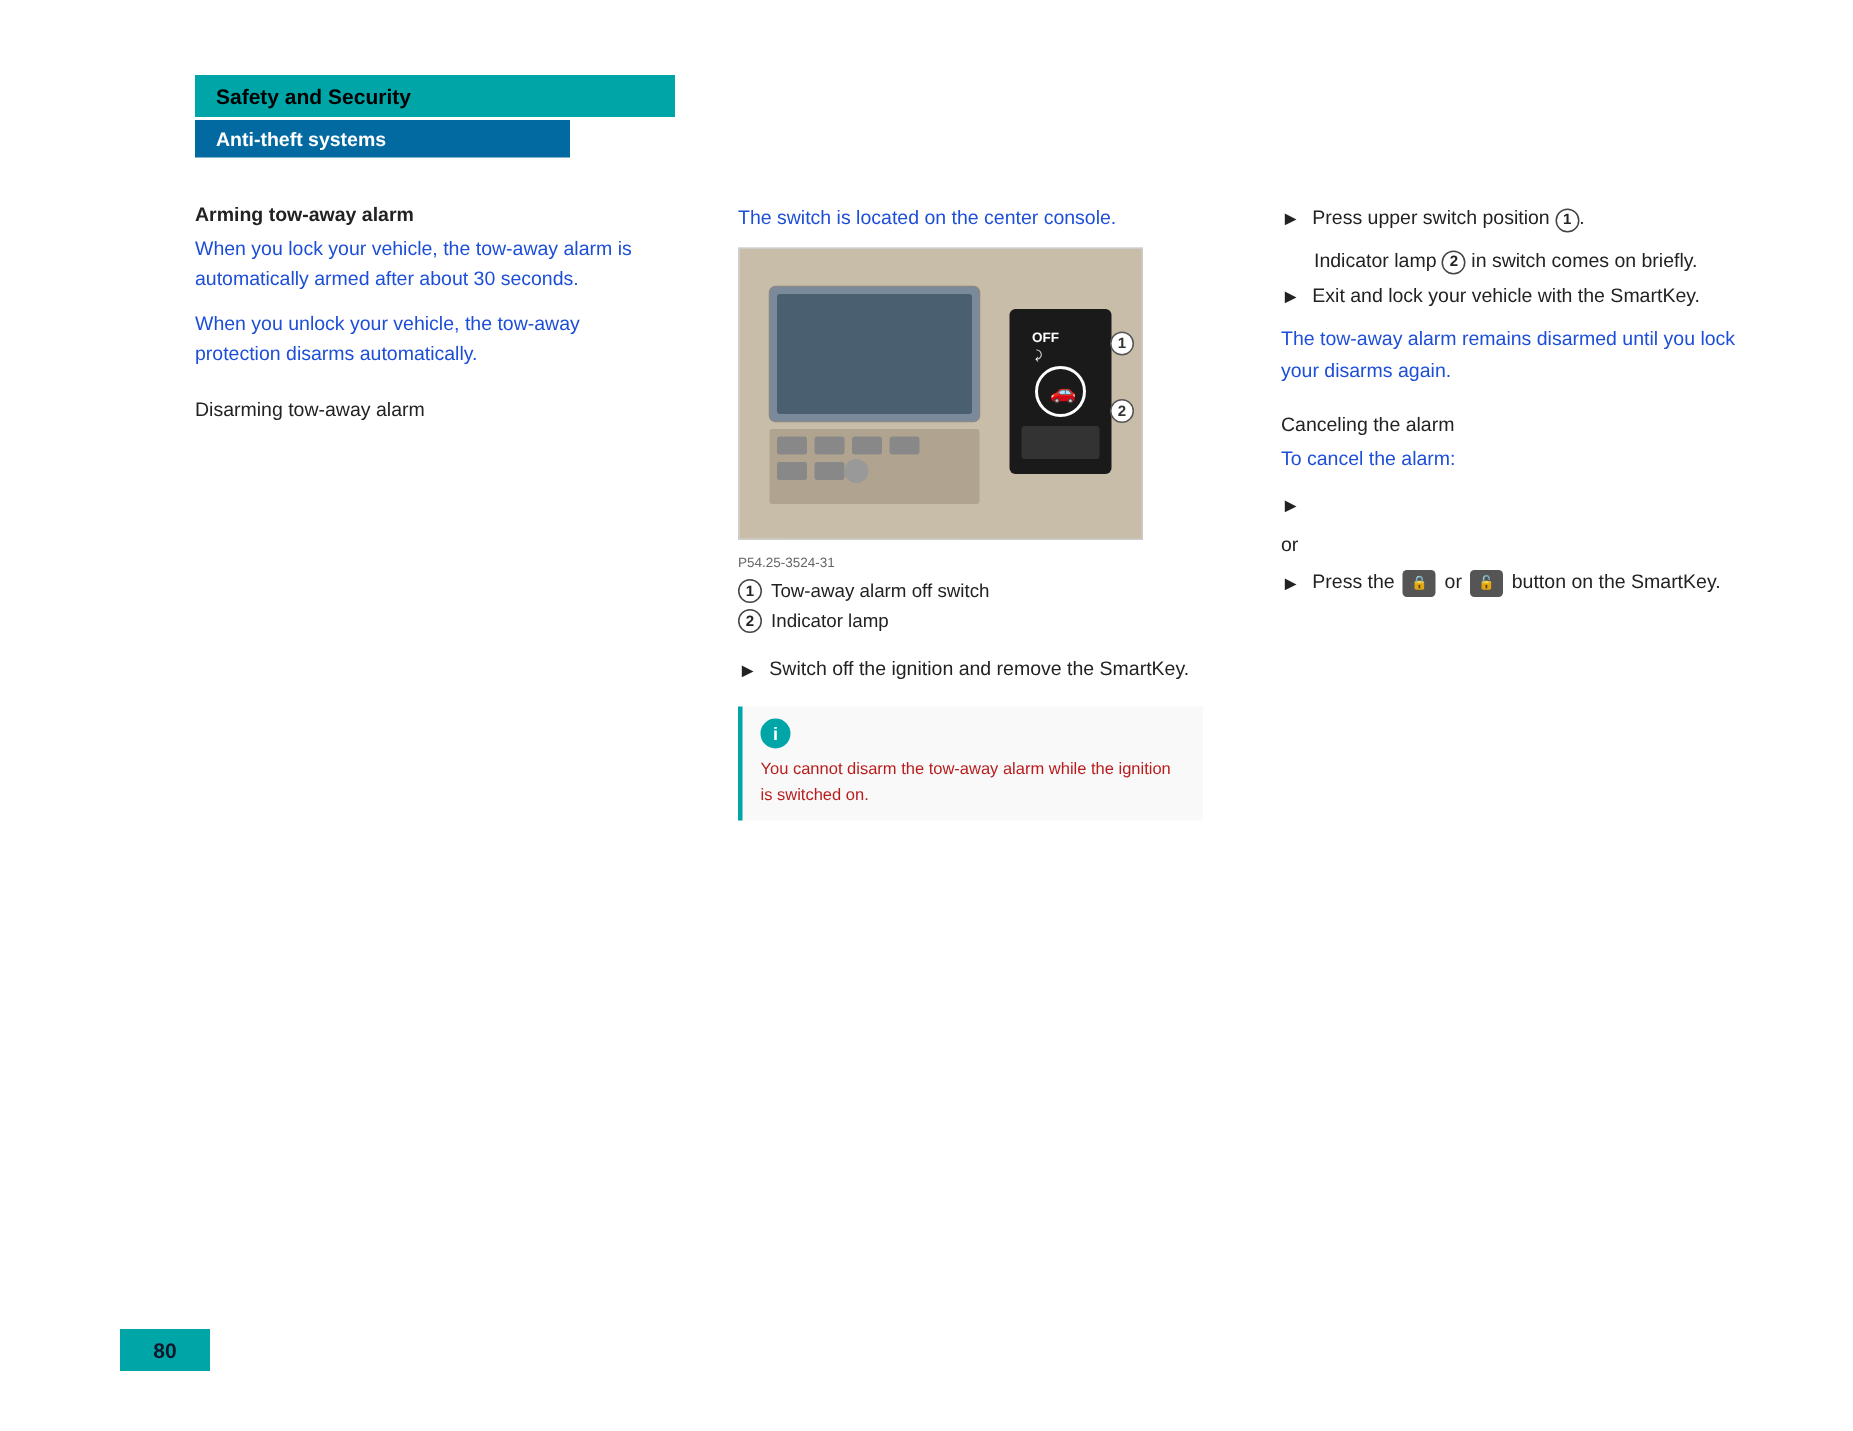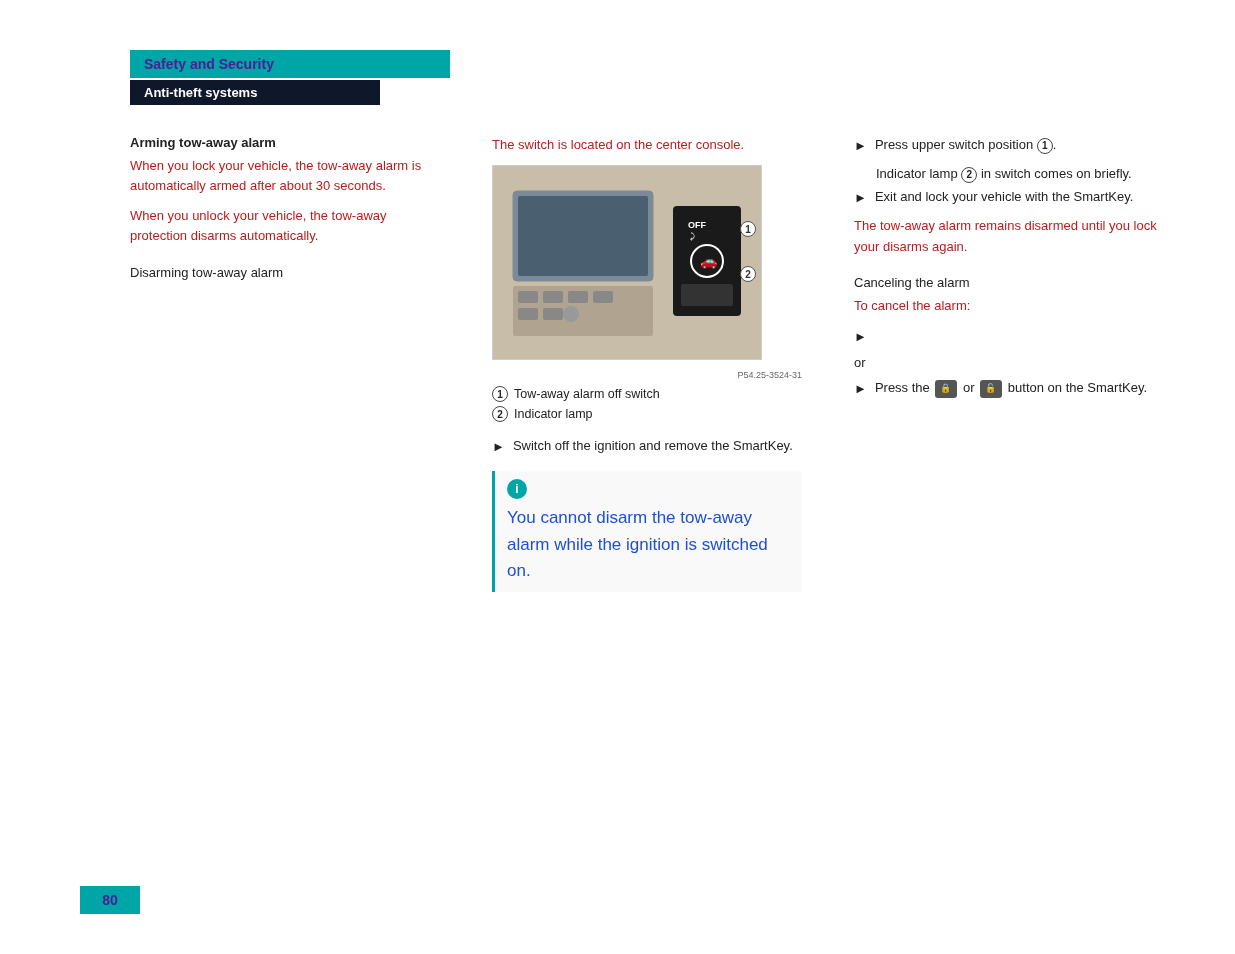--- a/index.html
+++ b/index.html
@@ -21,30 +21,30 @@
       position: relative;
     }
 
     
     .section-header {
       margin-bottom: 8px;
     }
 
     .section-title-bar {
       background: #00a5a8;
-      color: #4c1d95;
+      color: #000000;
       font-weight: bold;
       font-size: 14px;
       padding: 6px 14px;
       display: inline-block;
       min-width: 320px;
     }
 
     .subsection-title-bar {
-      background: #0f172a;
+      background: #0369a1;
       color: #fff;
       font-weight: bold;
       font-size: 13px;
       padding: 5px 14px;
       display: inline-block;
       min-width: 250px;
       margin-top: 2px;
     }
 
     
@@ -80,21 +80,21 @@
     .sub-heading-2 {
       font-weight: normal;
       font-size: 13px;
       margin-top: 18px;
       margin-bottom: 6px;
     }
 
     p.body-text {
       font-size: 13px;
       line-height: 1.55;
-      color: #b91c1c;
+      color: #1d4ed8;
       margin-bottom: 10px;
     }
 
     
     .bullet-item {
       display: flex;
       align-items: flex-start;
       margin-bottom: 8px;
       font-size: 13px;
       line-height: 1.55;
@@ -126,21 +126,21 @@
     .diagram-inner {
       width: 100%;
       height: 100%;
       position: relative;
       background: linear-gradient(135deg, #d4c9b5 0%, #c8bda9 50%, #b8ad99 100%);
     }
 
     .diagram-label {
       font-size: 9px;
       color: #666;
-      text-align: right;
+      text-align: left;
       margin-bottom: 6px;
     }
 
     .circle-num {
       position: absolute;
       width: 16px;
       height: 16px;
       border: 1.5px solid #555;
       border-radius: 50%;
       background: #fff;
@@ -200,23 +200,23 @@
       display: inline-flex;
       align-items: center;
       justify-content: center;
       color: #fff;
       font-weight: bold;
       font-size: 12px;
       margin-bottom: 6px;
     }
 
     .info-text {
-      font-size: 17px;
+      font-size: 11px;
       line-height: 1.55;
-      color: #1d4ed8;
+      color: #b91c1c;
     }
 
     
     .or-text {
       font-size: 13px;
       margin: 8px 0;
       color: #222;
     }
 
     
@@ -233,21 +233,21 @@
       vertical-align: middle;
       margin: 0 2px;
     }
 
     
     .page-number-box {
       position: absolute;
       bottom: 40px;
       left: 80px;
       background: #00a5a8;
-      color: #4c1d95;
+      color: #0f172a;
       font-weight: bold;
       font-size: 14px;
       padding: 6px 14px;
       min-width: 60px;
       text-align: center;
     }
 
     
     .bullet-continuation {
       margin-left: 22px;

